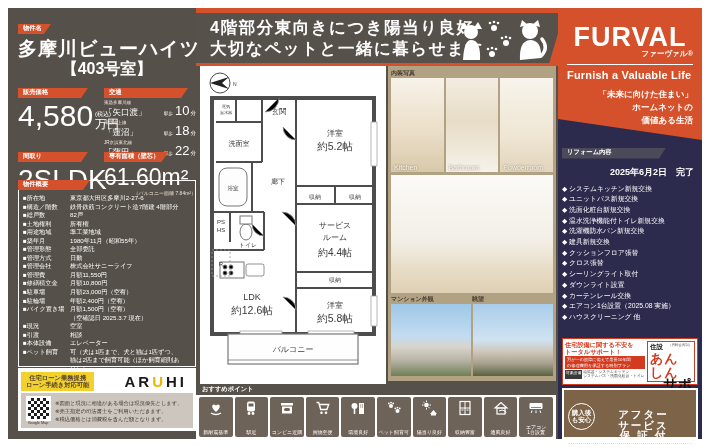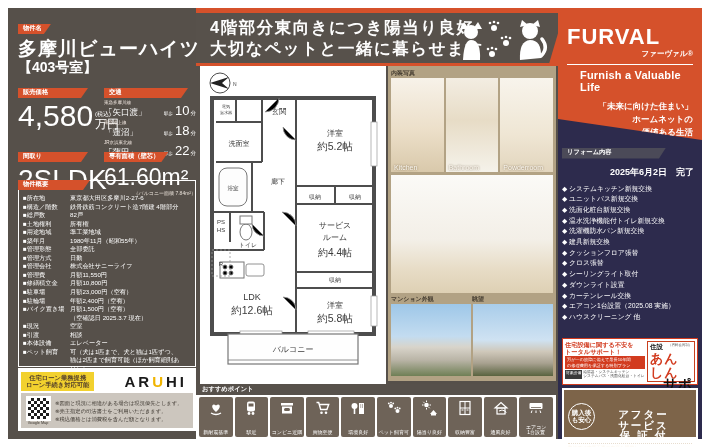--- a/index.html
+++ b/index.html
@@ -7,21 +7,21 @@
   #page{position:relative;width:710px;height:447px;background:#ffffff;overflow:hidden;
         font-family:"Liberation Sans","DejaVu Sans",sans-serif;color:#fff;}
   #board{position:absolute;left:8px;top:8px;width:694px;height:431px;background:#56504a;}
   .abs{position:absolute;}
   .ribbon{display:inline-flex;align-items:center;background:#d5512b;color:#fff;font-weight:bold;
           font-size:6.3px;height:10px;padding:0 9px 1px 5px;
           clip-path:polygon(0 0,100% 0,calc(100% - 7px) 100%,0 100%);white-space:nowrap;}
   .ribbon.dark{background:#4b4a58;}
   
   #prop-name{left:18px;top:36px;width:180px;font-size:19px;font-weight:bold;letter-spacing:1px;white-space:nowrap;}
-  #room-no{left:18px;top:59px;width:178px;text-align:left;font-size:14px;font-weight:bold;}
+  #room-no{left:18px;top:59px;width:178px;text-align:center;font-size:16px;font-weight:bold;}
   .price-row{display:flex;align-items:flex-end;}
   .price-big{font-size:30px;line-height:30px;}
   .unit-stack{display:flex;flex-direction:column;align-items:flex-start;margin-left:2px;}
   .tax{font-size:6px;line-height:7px;}
   .man{font-size:12px;line-height:13px;}
   .route{margin-bottom:3px;}
   .route .line{font-size:4.5px;line-height:5px;color:#f3e9e2;}
   .route .r2{display:flex;align-items:baseline;}
   .route .st{font-size:8.5px;line-height:10px;}
   .route .walk{font-size:4.5px;margin-left:auto;margin-right:2px;}
@@ -65,24 +65,24 @@
   .g-kitchen{background:linear-gradient(180deg,#f7f2e9 0%,#ecdfc9 55%,#d9c9ab 100%);}
   .g-bath{background:linear-gradient(180deg,#f3ede2 0%,#e7dcc6 45%,#f5f2ea 100%);}
   .g-powder{background:linear-gradient(180deg,#f8f4ec 0%,#efe6d4 60%,#e2d5bd 100%);}
   .g-living{background:linear-gradient(180deg,#fbfaf7 0%,#f3efe7 55%,#e7dcc6 80%,#ded0b4 100%);}
   .g-ext{background:linear-gradient(180deg,#9ec7e8 0%,#c3dcf0 45%,#d8d4ca 60%,#b9b4a6 78%,#6f7f55 100%);}
   .g-view{background:linear-gradient(180deg,#a9cdea 0%,#cfe2f2 50%,#cfc8ba 66%,#a9a291 82%,#59633f 100%);}
   
   #navy-bg{left:558px;top:96px;width:144px;height:343px;background:#2d2b4d;}
   #orange-brand{left:558px;top:8px;width:144px;height:132px;background:#d5512b;
                 clip-path:polygon(0 0,100% 0,100% 100%,0 84%);padding:16px 9px 0 9px;}
-  #furval{font-size:22px;font-weight:bold;letter-spacing:1px;line-height:26px;}
+  #furval{font-size:27px;font-weight:bold;letter-spacing:1px;line-height:26px;text-align:center;}
   #furval-kana{text-align:right;font-size:7.5px;font-weight:bold;margin-top:-1px;}
   #brand-rule{border:none;border-top:1.5px solid #fff;margin:5px 0 4px 0;}
-  #tagline{font-size:11px;font-weight:bold;letter-spacing:.2px;margin-left:13px;}
+  #tagline{font-size:11px;font-weight:bold;letter-spacing:.2px;}
   #slogan{margin-top:7px;text-align:right;font-size:8.5px;font-weight:bold;line-height:13px;}
   #reform{left:562px;top:140px;width:136px;}
   #reform-date{text-align:right;font-size:9px;font-weight:bold;margin:7px 4px 5px 0;}
   .rf-item{font-size:6.8px;line-height:10.7px;white-space:nowrap;}
   #anshin{left:562px;top:338px;width:136px;height:47px;background:#fff;border:1.5px solid #d23b1f;
           display:flex;padding:2px;color:#222;}
   #anshin-left{width:80px;flex:none;}
   .an-title{color:#d23b1f;font-weight:bold;font-size:6.2px;line-height:7.2px;}
   #an-sub{background:#d23b1f;color:#fff;font-size:4.2px;line-height:5.2px;margin-top:1px;padding:1px 2px;}
   #an-scope{display:flex;margin-top:1px;}

